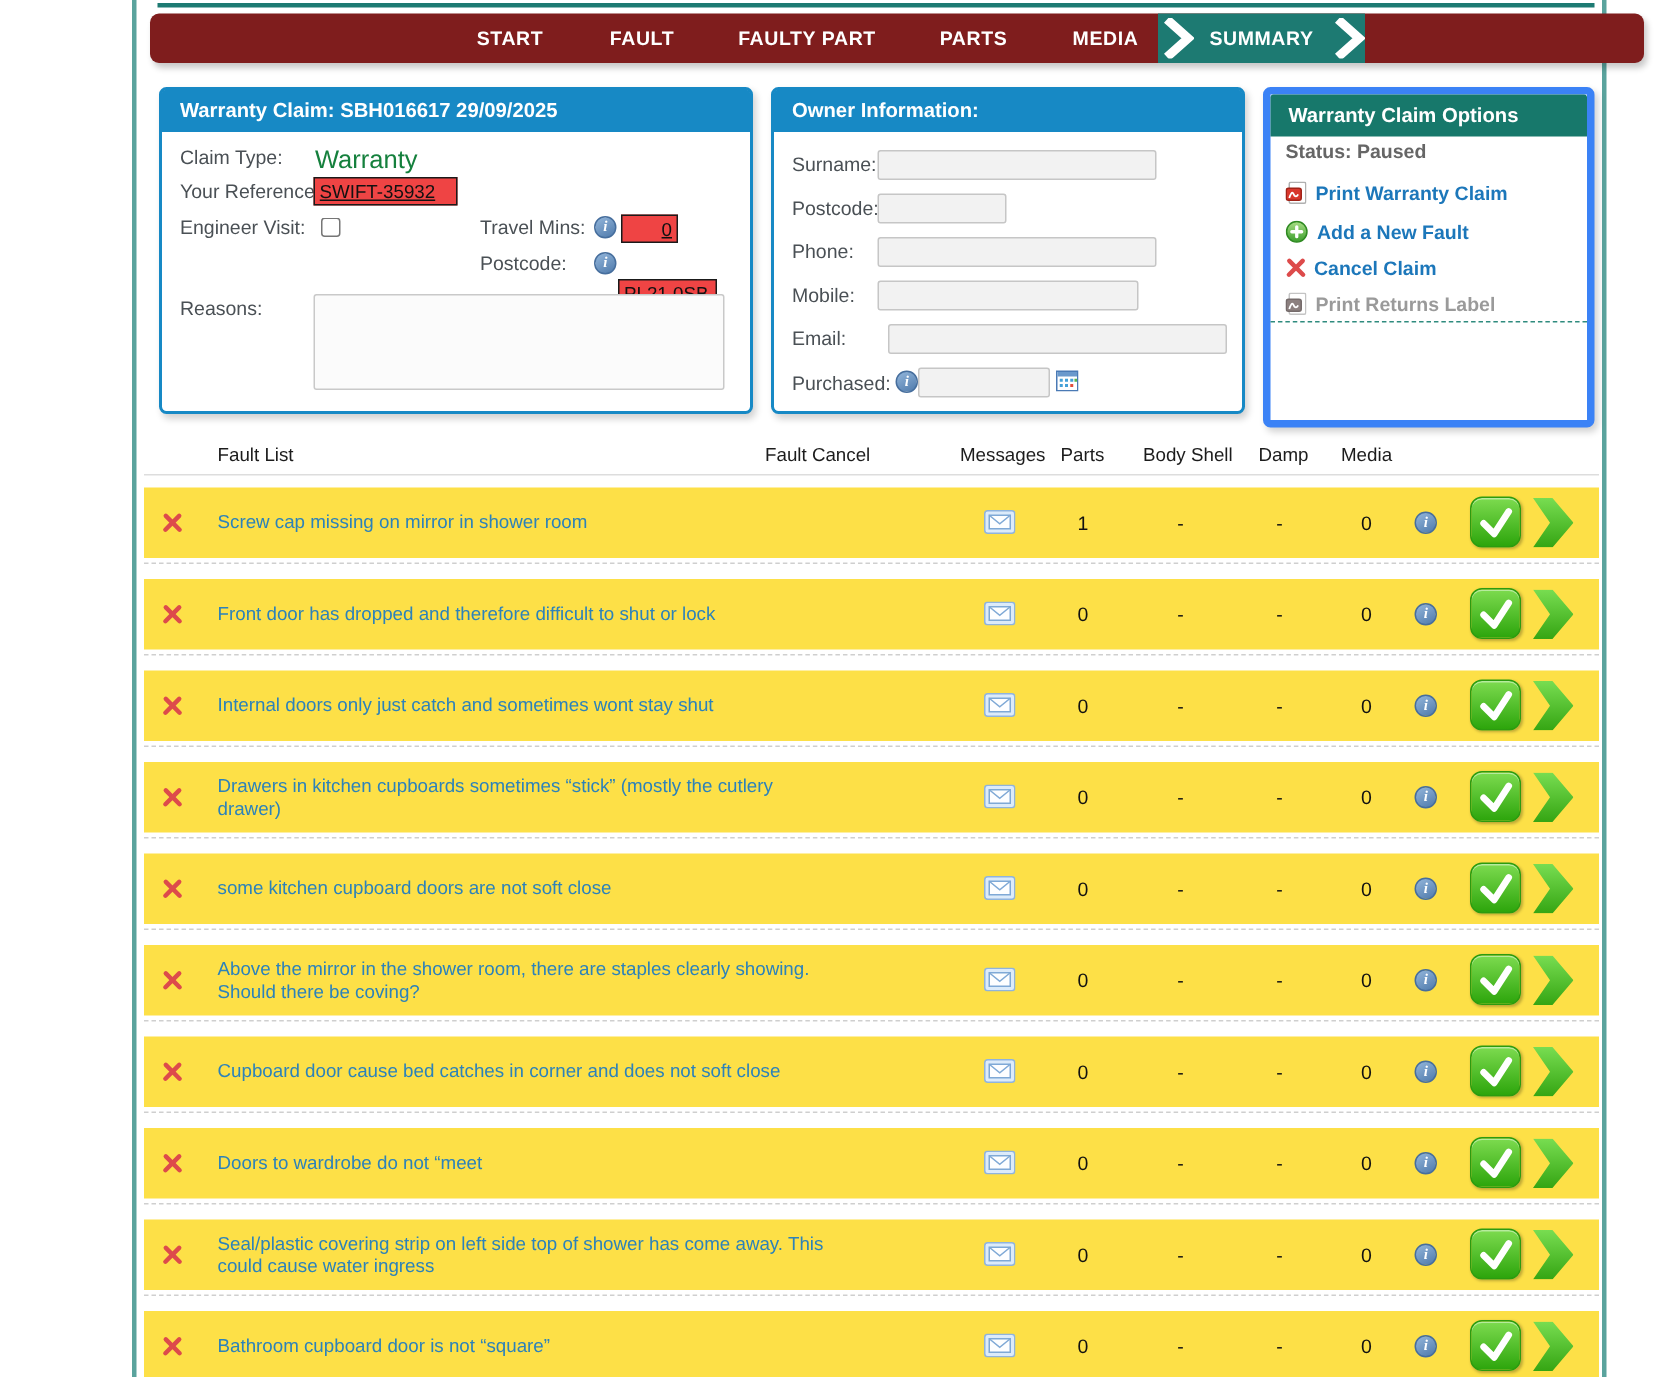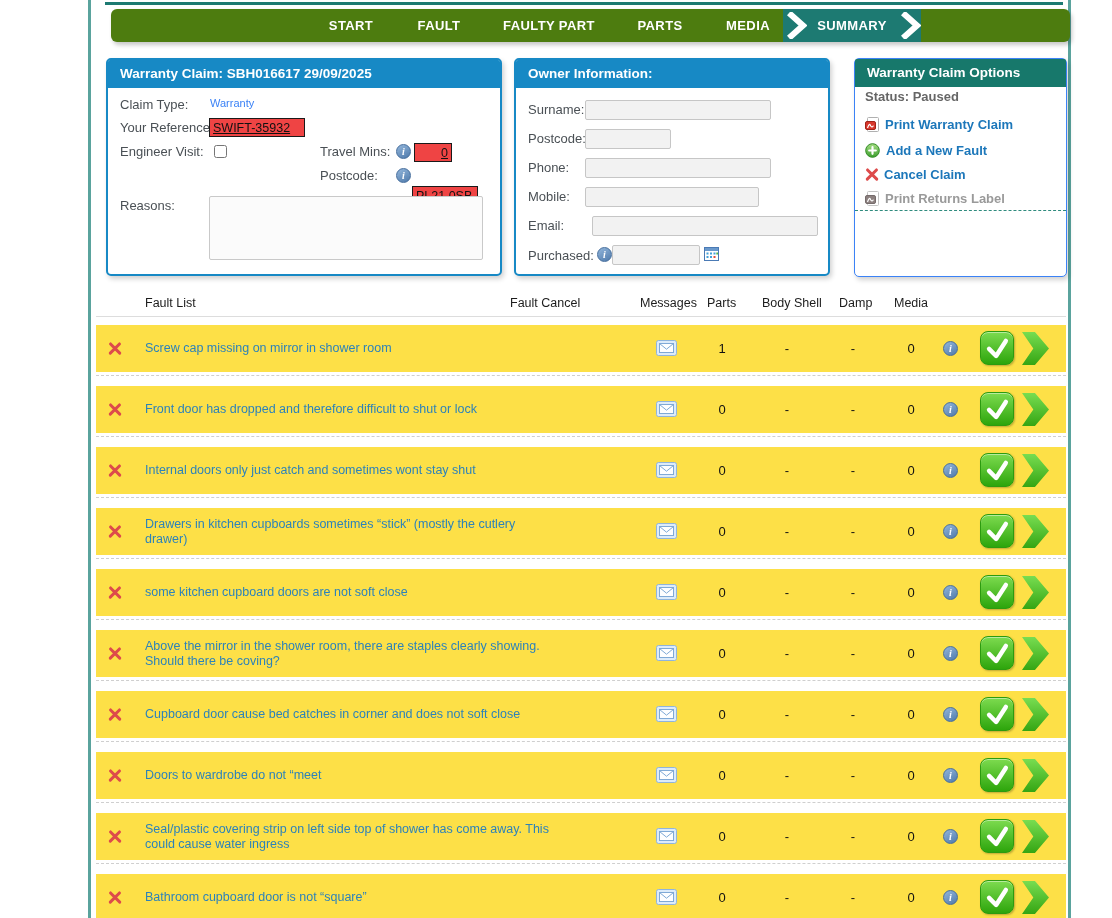--- a/index.html
+++ b/index.html
@@ -8,45 +8,45 @@
        font-family:"Liberation Sans",sans-serif;-webkit-font-smoothing:antialiased;}
   .stage{position:relative;width:1112px;height:918px;}
 
   
   .v-rule{position:absolute;top:0;bottom:0;width:3px;background:#5aa39d;}
   .v-left{left:88px;}
   .v-right{left:1068px;}
   .top-rule{position:absolute;left:105px;width:958px;top:2px;height:3px;background:#1d7a72;}
 
   
-  .navbar{position:absolute;left:111px;top:9px;width:959px;height:33px;background:#4d7c0f;
-          border-radius:6px;box-shadow:2px 3px 4px rgba(0,0,0,.22);}
+  .navbar{position:absolute;left:100px;top:9px;width:959px;height:33px;background:#7f1d1d;
+          border-radius:6px;box-shadow:2px 3px 4px rgba(0,0,0,.22);padding-left:37px;}
   .navtab{position:absolute;top:0;height:33px;line-height:33px;transform:translateX(-50%);
           color:#fff;font-size:13px;font-weight:bold;letter-spacing:.4px;cursor:pointer;white-space:nowrap;}
   .summary-band{position:absolute;left:672px;top:0;width:138px;height:33px;background:#1d7a72;
                 display:flex;align-items:center;justify-content:center;cursor:pointer;}
   .summary-band .navlabel{color:#fff;font-size:13px;font-weight:bold;letter-spacing:.4px;}
   .chev{position:absolute;top:3px;}
   .chev-left{left:2px;}
   .chev-right{right:0px;}
 
   
   .panel{position:absolute;background:#fff;border-radius:5px;box-shadow:2px 3px 5px rgba(0,0,0,.18);}
   .panel-blue{border:2px solid #1789c5;}
   .panel-blue .phead{background:#1789c5;}
-  .panel-green{border:1px solid #3b82f6;margin-left:12px;}
+  .panel-green{border:5px solid #3b82f6;}
   .panel-green .phead{background:#17786b;}
   .phead{height:28px;line-height:28px;padding-left:12px;color:#fff;font-size:13.5px;font-weight:bold;
          border-radius:2px 2px 0 0;}
   .panel-claim{left:106px;top:58px;width:392px;height:214px;}
   .panel-owner{left:514px;top:58px;width:312px;height:214px;}
   .panel-options{left:842px;top:58px;width:211px;height:217px;}
 
   .flabel{position:absolute;color:#4a5055;font-size:13px;white-space:nowrap;}
-  .fvalue{position:absolute;color:#3b82f6;font-size:11px;}
+  .fvalue{position:absolute;color:#15803d;font-size:17px;}
   .tinput{position:absolute;height:17px;border:1px solid #1a1a1a;border-radius:0;background:#ef4444;
           font-family:"Liberation Sans",sans-serif;font-size:12.5px;color:#111;padding:0 3px;box-sizing:content-box;text-decoration:underline;}
   .oinput{position:absolute;height:18px;background:#f2f2f2;border:1px solid #c6c6c6;border-radius:2px;
           font-family:"Liberation Sans",sans-serif;font-size:12.5px;color:#333;padding:0 4px;}
   .reasons-box{position:absolute;left:101px;top:136px;width:268px;height:58px;background:#fbfbfb;
                border:1px solid #c9c9c9;border-radius:2px;resize:none;font-family:"Liberation Sans",sans-serif;font-size:12px;}
   .cb{position:absolute;left:106px;top:85px;width:13px;height:13px;margin:0;}
 
   .info-icon{position:absolute;width:15px;height:15px;border-radius:50%;
              background:linear-gradient(150deg,#93b6db,#4f7aab);border:1px solid #466e9d;

